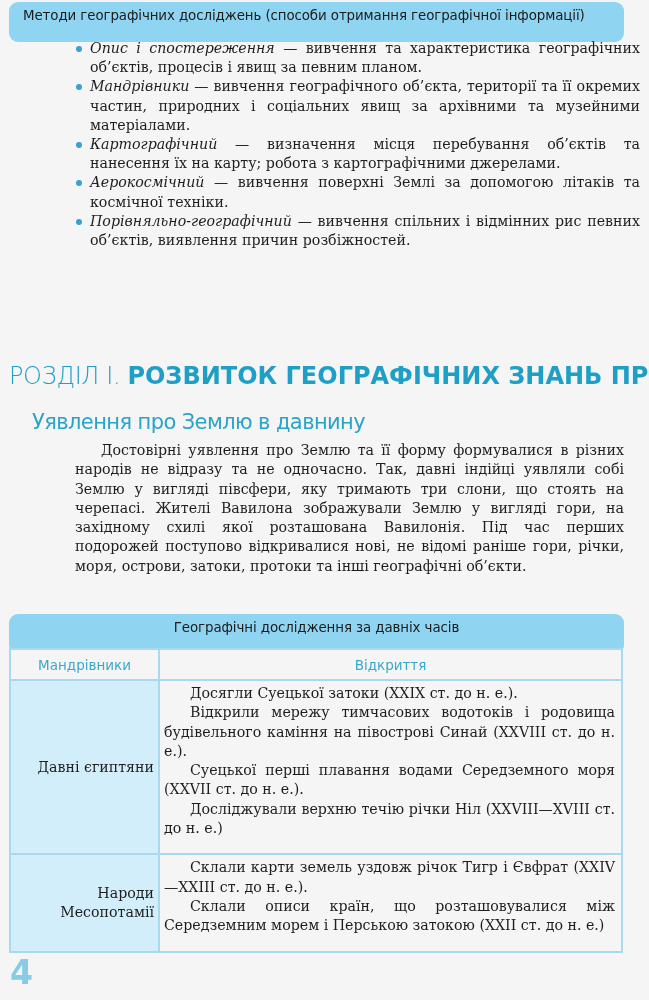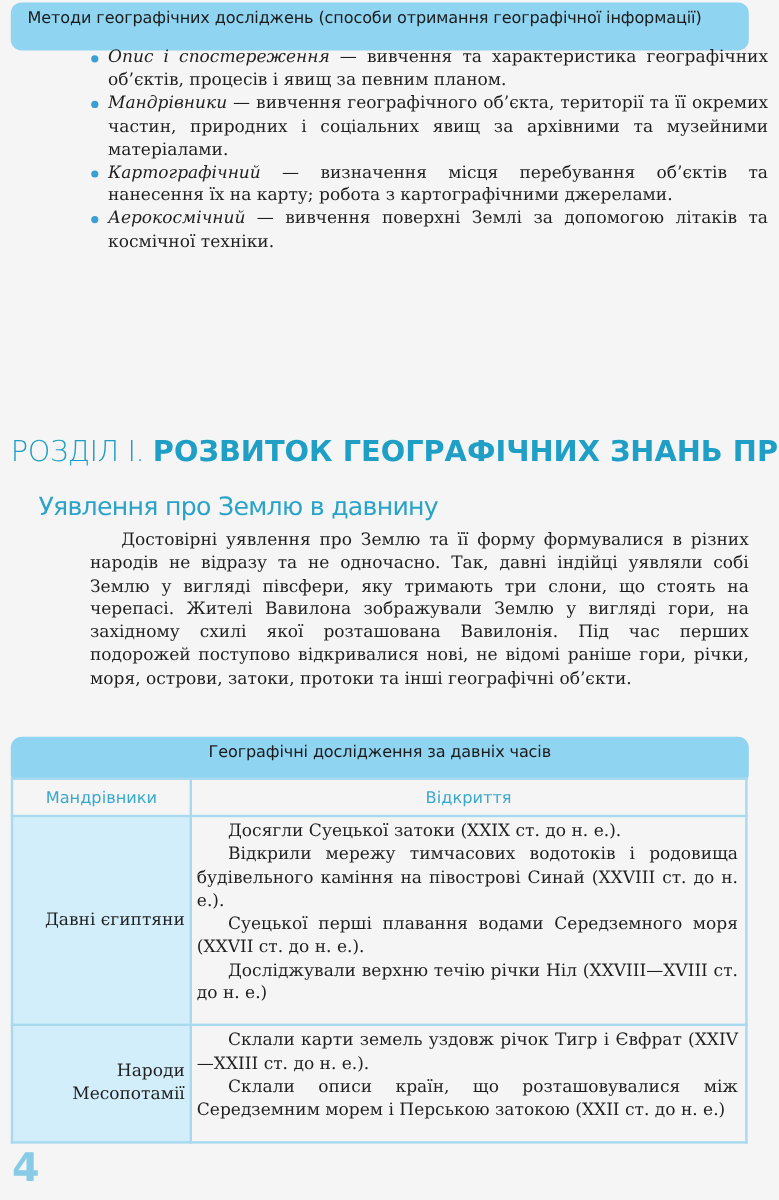--- a/index.html
+++ b/index.html
@@ -78,20 +78,21 @@
 
 <div class="banner" id="top-banner">
   <span>Методи географічних досліджень (способи отримання географічної інформації)</span>
 </div>
 
 <ul class="methods">
   <li><span class="dot"></span><em>Опис і спостереження</em><span> — вивчення та характеристика географічних об’єктів, процесів і явищ за певним планом.</span></li>
   <li><span class="dot"></span><em>Мандрівники</em><span> — вивчення географічного об’єкта, території та її окремих частин, природних і соціальних явищ за архівними та музейними матеріалами.</span></li>
   <li><span class="dot"></span><em>Картографічний</em><span> — визначення місця перебування об’єктів та нанесення їх на карту; робота з картографічними джерелами.</span></li>
   <li><span class="dot"></span><em>Аерокосмічний</em><span> — вивчення поверхні Землі за допомогою літаків та космічної техніки.</span></li>
+  <li><span class="dot"></span><em>Порівняльно-географічний</em><span> — вивчення спільних і відмінних рис певних об’єктів, виявлення причин розбіжностей.</span></li>
 </ul>
 
 <div class="section-head">
   <span class="lbl">РОЗДІЛ І.</span>
   <span class="ttl">РОЗВИТОК ГЕОГРАФІЧНИХ ЗНАНЬ ПРО ЗЕМЛЮ</span>
 </div>
 
 <div class="sub-head">Уявлення про Землю в давнину</div>
 
 <p class="para">Достовірні уявлення про Землю та її форму формувалися в різних народів не відразу та не одночасно. Так, давні індійці уявляли собі Землю у вигляді півсфери, яку тримають три слони, що стоять на черепасі. Жителі Вавилона зображували Землю у вигляді гори, на західному схилі якої розташована Вавилонія. Під час перших подорожей поступово відкривалися нові, не відомі раніше гори, річки, моря, острови, затоки, протоки та інші географічні об’єкти.</p>

